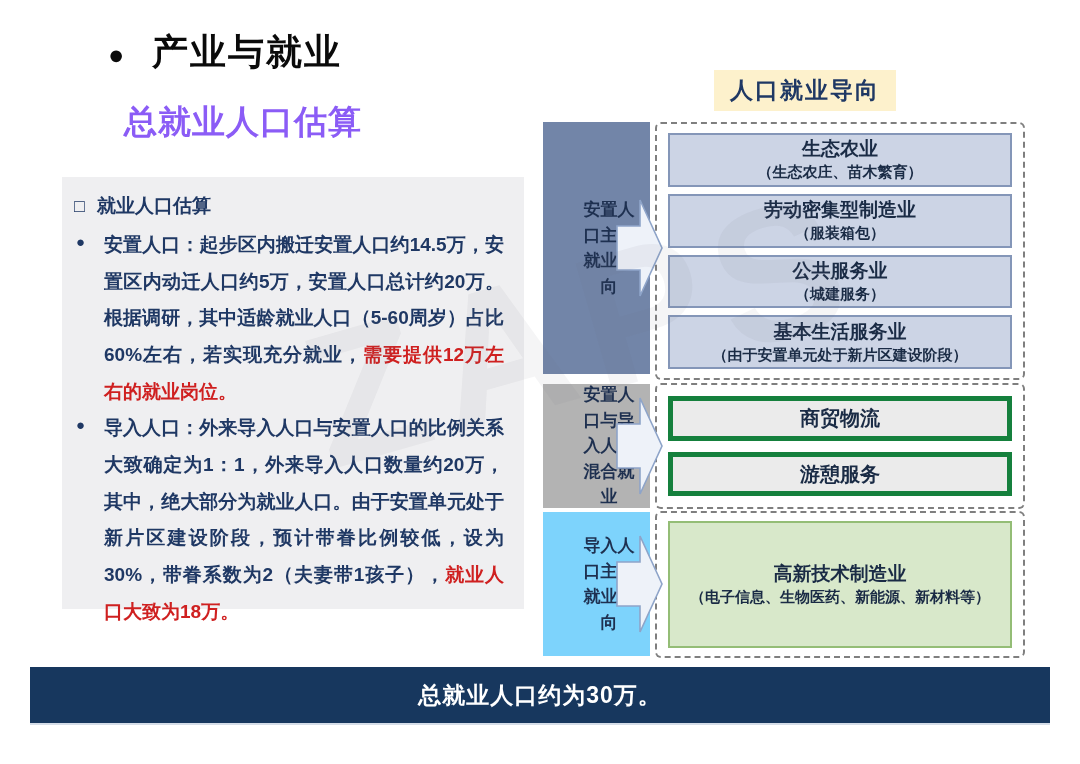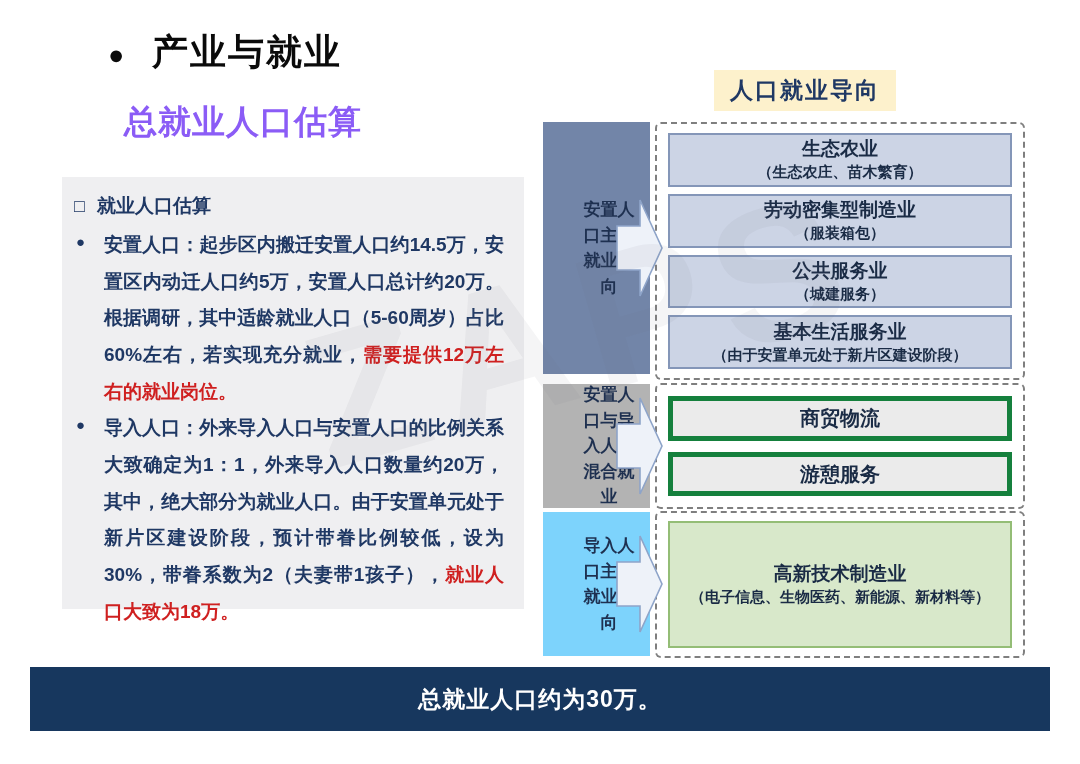--- a/index.html
+++ b/index.html
@@ -43,21 +43,21 @@
 
   .flow-item{flex:1;display:flex;flex-direction:column;align-items:center;justify-content:center;box-sizing:border-box;font-family:Liberation Serif, serif;}
   .item-blue{background:#ccd4e5;border:2px solid #8496b8;}
   .item-gray{background:#ebebeb;border:5px solid #15803d;}
   .item-green{background:#d8e8ca;border:2px solid #94bd76;}
   .item-title{font-size:19px;font-weight:bold;color:#1a2b45;line-height:1.2;}
   .item-title.lg{font-size:20px;}
   .item-note{font-size:15px;font-weight:bold;color:#1a2b45;line-height:1.2;margin-top:2px;}
 
   
-  .footer-bar{position:absolute;left:30px;top:667px;width:1020px;height:64px;background:#17375e;display:flex;align-items:center;justify-content:center;z-index:4;}
+  .footer-bar{position:absolute;left:30px;top:667px;width:1020px;height:56px;background:#17375e;display:flex;align-items:center;justify-content:center;z-index:4;}
   .footer-text{color:#ffffff;font-size:23px;font-weight:bold;letter-spacing:1px;}
   .footer-underline{position:absolute;left:30px;top:722px;width:1020px;height:3px;background:#c3cede;opacity:0.7;}
 </style>
 </head>
 <body>
 
 <div class="slide">
 
   <span class="title-bullet">●</span>
   <h1 class="page-title" style="margin:0;">产业与就业</h1>

